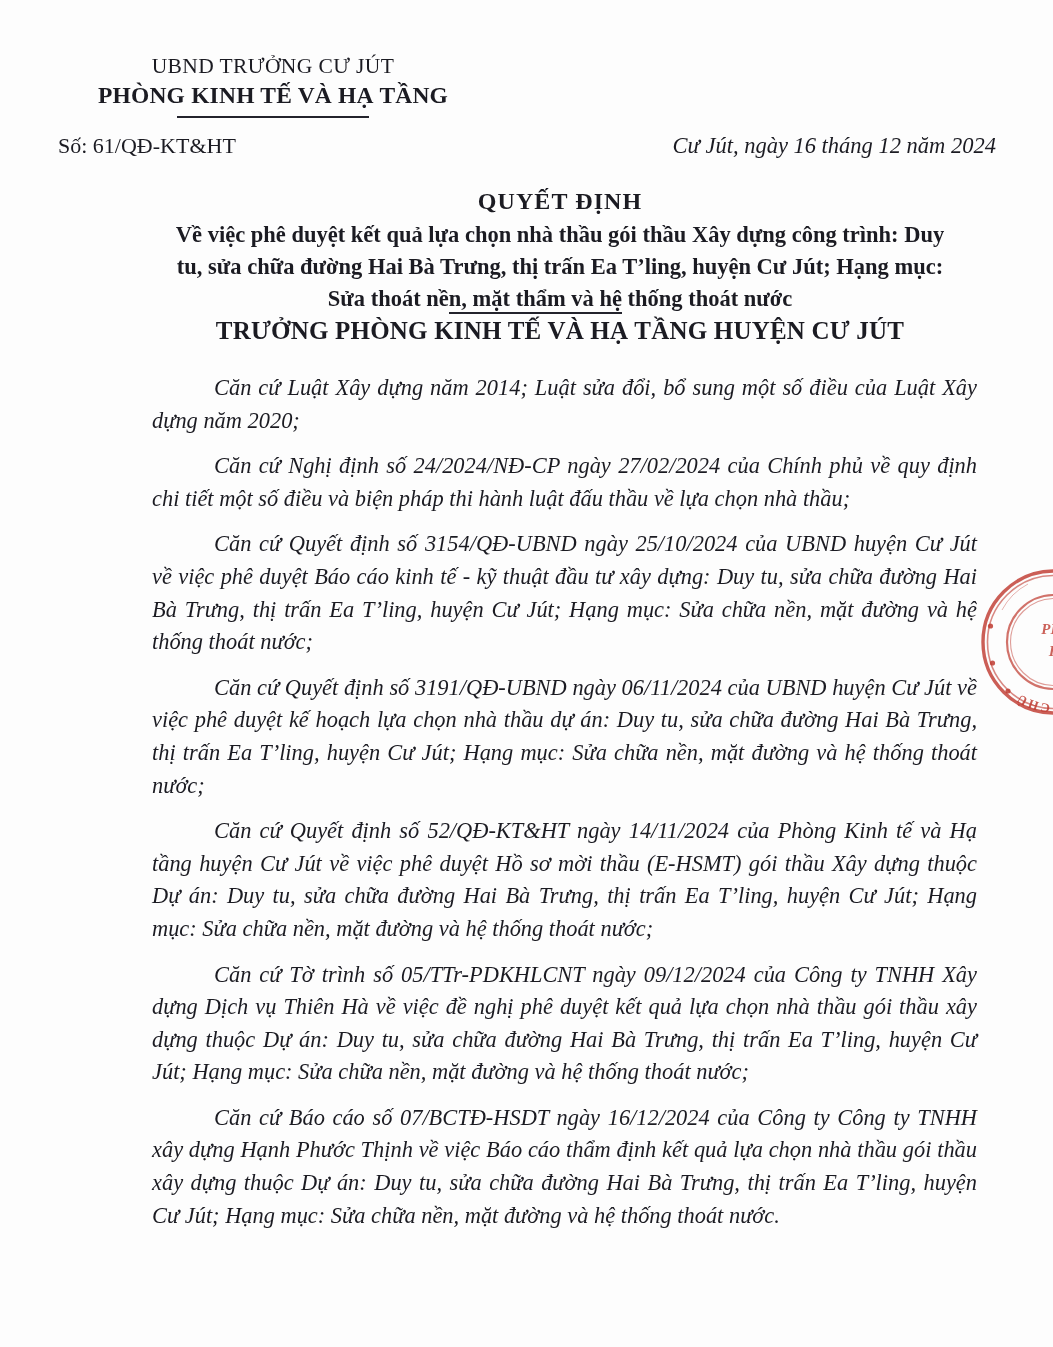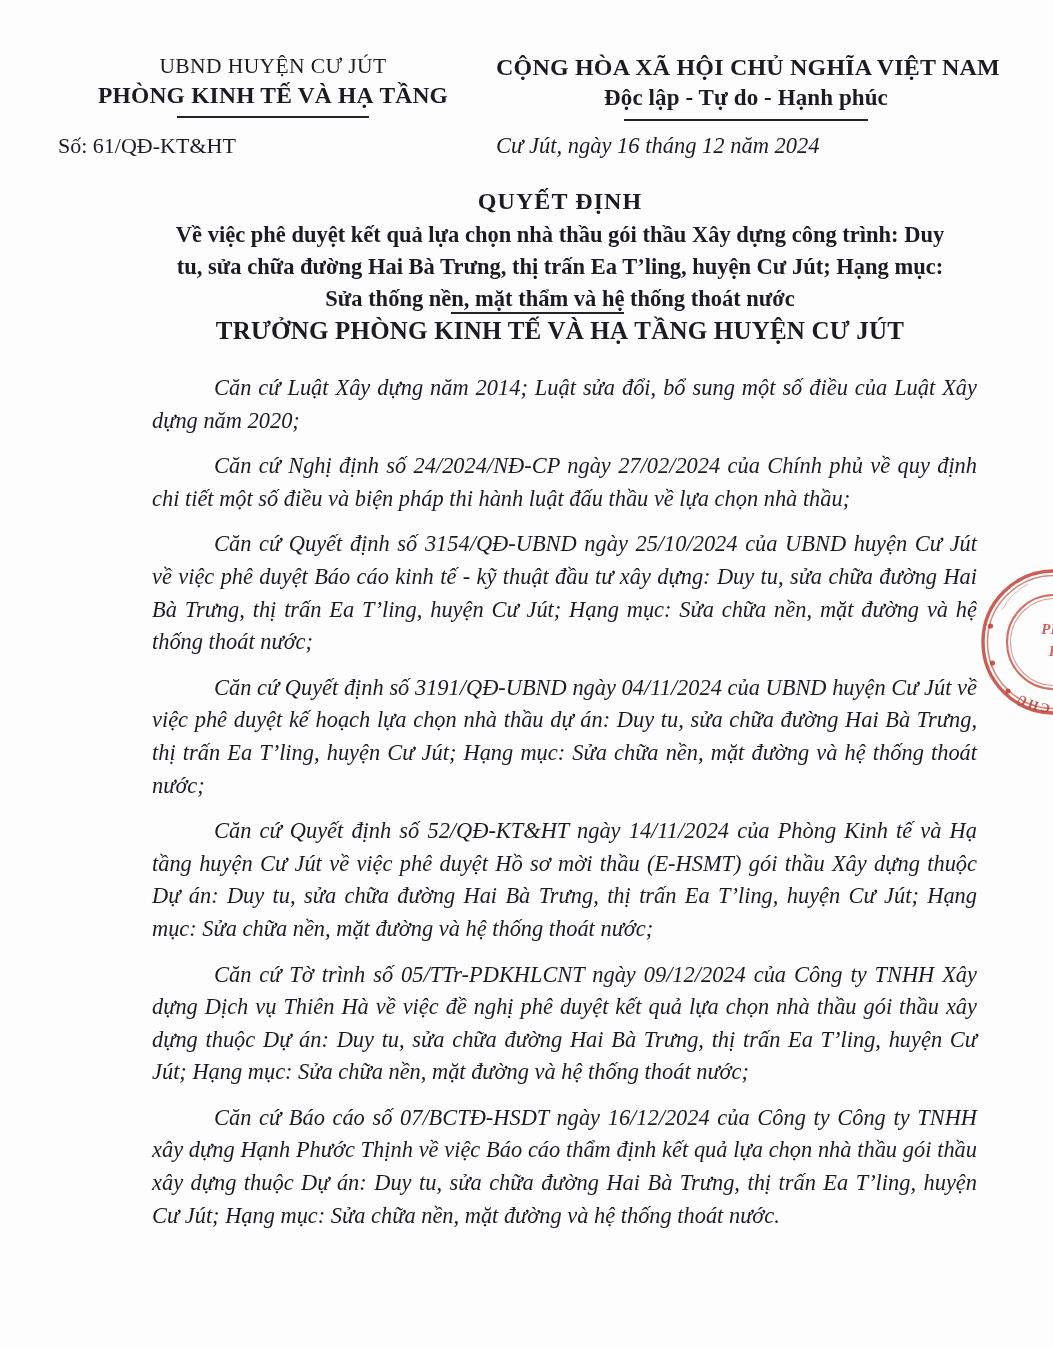--- a/index.html
+++ b/index.html
@@ -86,21 +86,21 @@
   .doc-number {
     width: 430px;
     margin-left: 58px;
     text-align: left;
     font-size: 22px;
     white-space: nowrap;
   }
   .doc-place-date {
     width: 500px;
     margin-left: 8px;
-    text-align: left;
+    text-align: right;
     font-style: italic;
     font-size: 22.5px;
     white-space: nowrap;
   }
 
   
   .title-block {
     position: absolute;
     top: 186px;
     left: 140px;
@@ -167,53 +167,48 @@
   .seal svg { display: block; }
 </style>
 </head>
 <body>
 
 <div class="page">
 
   <div class="header">
 
     <div class="hdr-left">
-      <div class="org-line1">UBND HUYỆN CƯ JÚT</div>
+      <div class="org-line1">UBND TRƯỞNG CƯ JÚT</div>
       <div class="org-line2">PHÒNG KINH TẾ VÀ HẠ TẦNG</div>
       <div class="rule rule-left"></div>
     </div>
 
-    <div class="hdr-right">
-      <div class="nation-line1">CỘNG HÒA XÃ HỘI CHỦ NGHĨA VIỆT NAM</div>
-      <div class="nation-line2">Độc lập - Tự do - Hạnh phúc</div>
-      <div class="rule rule-right"></div>
-    </div>
   </div>
 
   <div class="meta-row">
     <div class="doc-number">Số: 61/QĐ-KT&amp;HT</div>
     <div class="doc-place-date">Cư Jút, ngày 16 tháng 12 năm 2024</div>
   </div>
 
   <div class="title-block">
     <div class="decision-word">QUYẾT ĐỊNH</div>
     <div class="subject">
       <div>Về việc phê duyệt kết quả lựa chọn nhà thầu gói thầu Xây dựng công trình: Duy</div>
       <div>tu, sửa chữa đường Hai Bà Trưng, thị trấn Ea T’ling, huyện Cư Jút; Hạng mục:</div>
-      <div><span>Sửa thống nề</span><span class="ul-seg">n, mặt thẩm và hệ</span><span> thống thoát nước</span></div>
+      <div><span>Sửa thoát nề</span><span class="ul-seg">n, mặt thẩm và hệ</span><span> thống thoát nước</span></div>
     </div>
   </div>
 
   <div class="issuer">TRƯỞNG PHÒNG KINH TẾ VÀ HẠ TẦNG HUYỆN CƯ JÚT</div>
 
   <div class="body-wrap">
     <p class="para">Căn cứ Luật Xây dựng năm 2014; Luật sửa đổi, bổ sung một số điều của Luật Xây dựng năm 2020;</p>
     <p class="para">Căn cứ Nghị định số 24/2024/NĐ-CP ngày 27/02/2024 của Chính phủ về quy định chi tiết một số điều và biện pháp thi hành luật đấu thầu về lựa chọn nhà thầu;</p>
     <p class="para">Căn cứ Quyết định số 3154/QĐ-UBND ngày 25/10/2024 của UBND huyện Cư Jút về việc phê duyệt Báo cáo kinh tế - kỹ thuật đầu tư xây dựng: Duy tu, sửa chữa đường Hai Bà Trưng, thị trấn Ea T’ling, huyện Cư Jút; Hạng mục: Sửa chữa nền, mặt đường và hệ thống thoát nước;</p>
-    <p class="para">Căn cứ Quyết định số 3191/QĐ-UBND ngày 04/11/2024 của UBND huyện Cư Jút về việc phê duyệt kế hoạch lựa chọn nhà thầu dự án: Duy tu, sửa chữa đường Hai Bà Trưng, thị trấn Ea T’ling, huyện Cư Jút; Hạng mục: Sửa chữa nền, mặt đường và hệ thống thoát nước;</p>
+    <p class="para">Căn cứ Quyết định số 3191/QĐ-UBND ngày 06/11/2024 của UBND huyện Cư Jút về việc phê duyệt kế hoạch lựa chọn nhà thầu dự án: Duy tu, sửa chữa đường Hai Bà Trưng, thị trấn Ea T’ling, huyện Cư Jút; Hạng mục: Sửa chữa nền, mặt đường và hệ thống thoát nước;</p>
     <p class="para">Căn cứ Quyết định số 52/QĐ-KT&amp;HT ngày 14/11/2024 của Phòng Kinh tế và Hạ tầng huyện Cư Jút về việc phê duyệt Hồ sơ mời thầu (E-HSMT) gói thầu Xây dựng thuộc Dự án: Duy tu, sửa chữa đường Hai Bà Trưng, thị trấn Ea T’ling, huyện Cư Jút; Hạng mục: Sửa chữa nền, mặt đường và hệ thống thoát nước;</p>
     <p class="para">Căn cứ Tờ trình số 05/TTr-PDKHLCNT ngày 09/12/2024 của Công ty TNHH Xây dựng Dịch vụ Thiên Hà về việc đề nghị phê duyệt kết quả lựa chọn nhà thầu gói thầu xây dựng thuộc Dự án: Duy tu, sửa chữa đường Hai Bà Trưng, thị trấn Ea T’ling, huyện Cư Jút; Hạng mục: Sửa chữa nền, mặt đường và hệ thống thoát nước;</p>
     <p class="para last">Căn cứ Báo cáo số 07/BCTĐ-HSDT ngày 16/12/2024 của Công ty Công ty TNHH xây dựng Hạnh Phước Thịnh về việc Báo cáo thẩm định kết quả lựa chọn nhà thầu gói thầu xây dựng thuộc Dự án: Duy tu, sửa chữa đường Hai Bà Trưng, thị trấn Ea T’ling, huyện Cư Jút; Hạng mục: Sửa chữa nền, mặt đường và hệ thống thoát nước.</p>
   </div>
 
   <div class="seal">
     <svg width="164" height="164" viewBox="0 0 164 164" aria-hidden="true">
       <defs>
         <path id="sealArcOuter" d="M 82,82 m -62,0 a 62,62 0 1,1 124,0 a 62,62 0 1,1 -124,0"></path>
       </defs>

